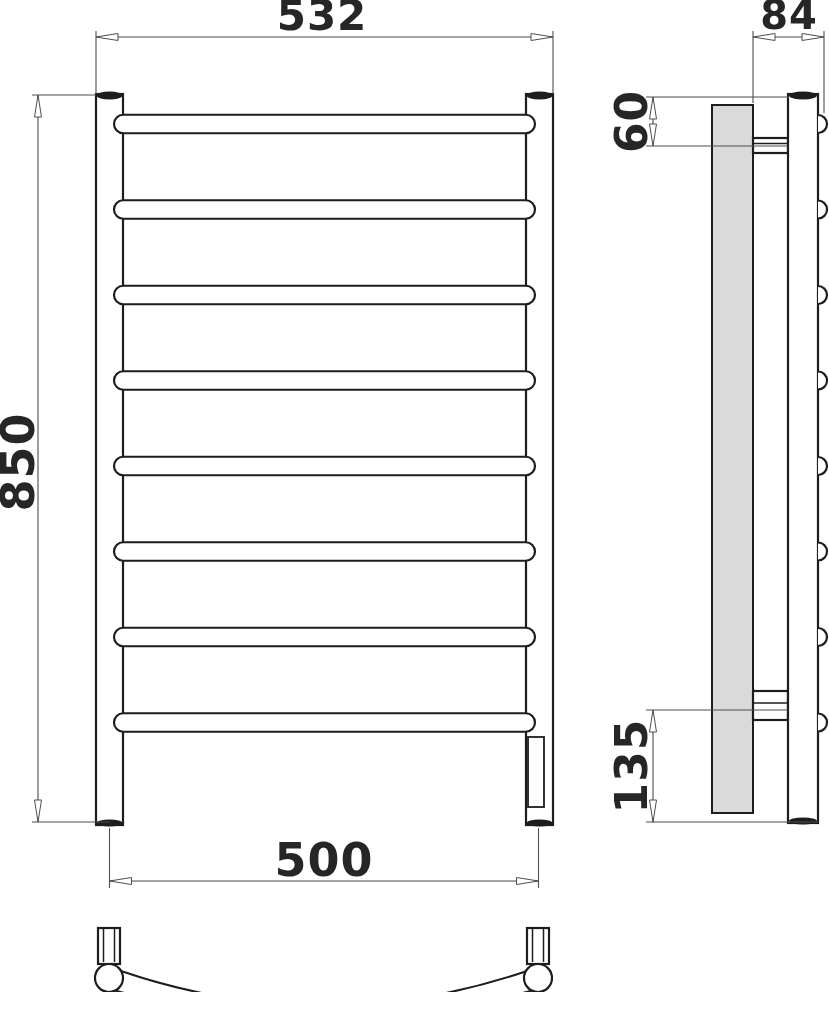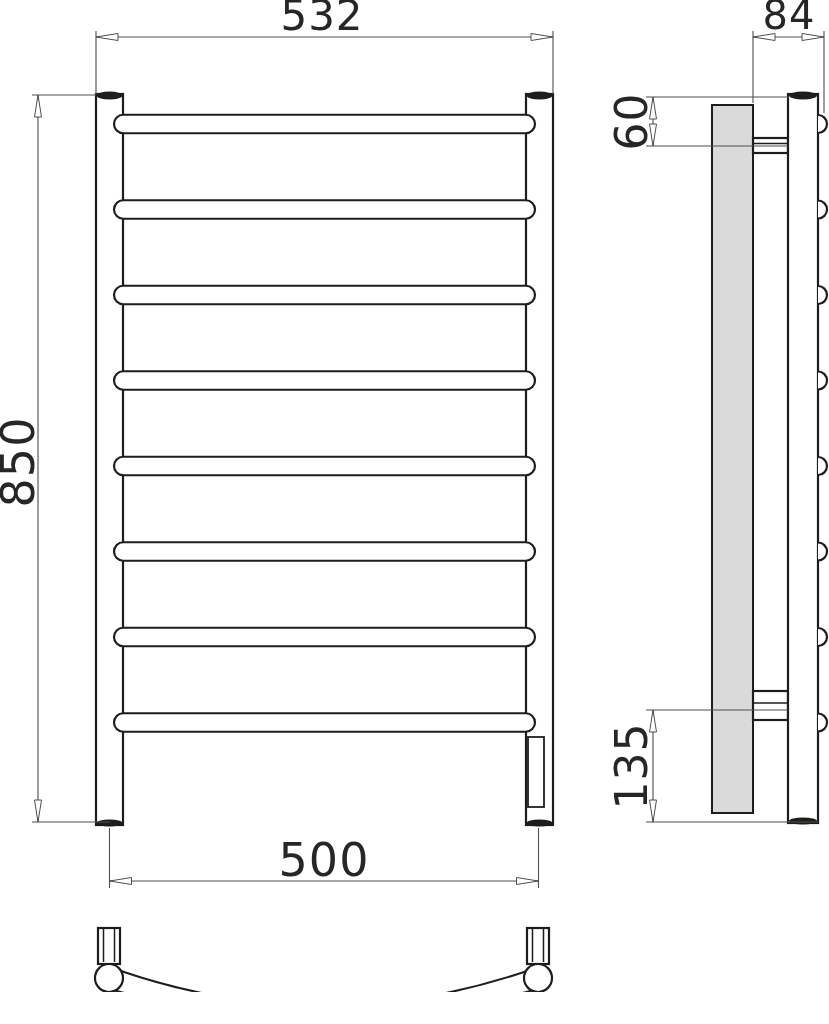--- a/index.html
+++ b/index.html
@@ -1,16 +1,16 @@
 <!DOCTYPE html>
 <html><head>
 <meta charset="utf-8">
 <style>
   html,body{margin:0;padding:0;background:#ffffff;}
-  .page{width:829px;height:992px;background:#fff;position:relative;overflow:hidden;}
+  .page{width:829px;height:992px;background:#fff;position:relative;overflow:hidden;font-weight:bold;}
   svg{display:block;}
   
   .o  { fill:#ffffff; stroke:#1d1d1b; stroke-width:2.2; }
   .bn { fill:none;    stroke:#1d1d1b; stroke-width:2;   }
   .ln { fill:none;    stroke:#1d1d1b; stroke-width:1.5; }
   .of { fill:#1d1d1b; stroke:none; }
   .wall { fill:#dadada; stroke:#1d1d1b; stroke-width:2; }
   
   .d  { fill:none; stroke:#4f4f4f; stroke-width:1.1; }
   .ar { fill:#ffffff; stroke:#4f4f4f; stroke-width:1; stroke-linejoin:miter; }

